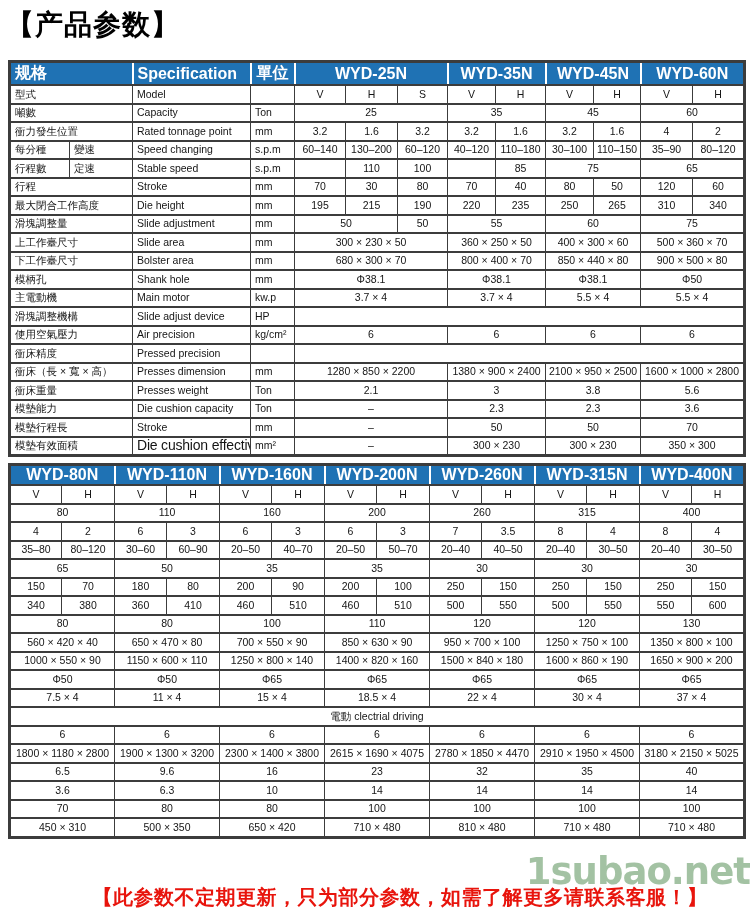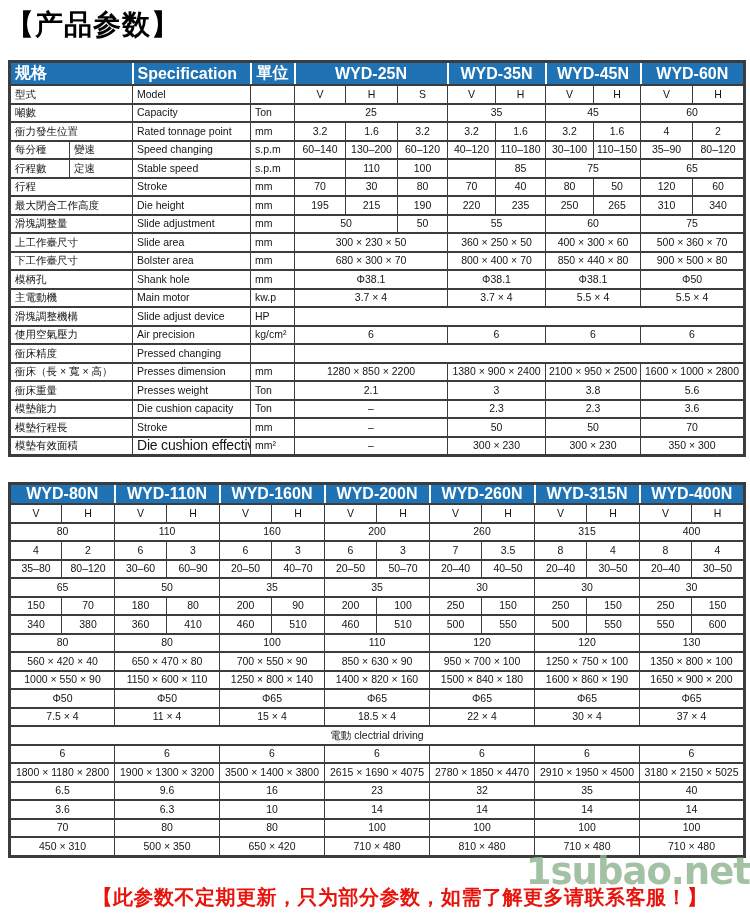--- a/index.html
+++ b/index.html
@@ -4,21 +4,21 @@
 <style>
   html,body{margin:0;padding:0;}
   body{width:750px;height:923px;background:#ffffff;position:relative;overflow:hidden;
        font-family:"Liberation Sans","DejaVu Sans",sans-serif;color:#141414;}
   .page{position:absolute;inset:0;}
   .title{position:absolute;left:6px;top:6px;font-family:"Liberation Serif","DejaVu Serif",serif;
          font-weight:bold;font-size:28px;color:#000;letter-spacing:1px;}
   table{border-collapse:collapse;table-layout:fixed;position:absolute;left:8px;width:735px;
         border:3px solid var(--border);}
   #t1{top:60px;}
-  #t2{top:482px;border-radius:30px;}
+  #t2{top:463px;border-radius:30px;}
   th{background:var(--blue);color:#fff;font-size:16px;font-weight:bold;text-align:center;
      height:18px;padding:0;border:2px solid #ffffff;border-bottom:2px solid var(--border);
      white-space:nowrap;overflow:hidden;}
   #t1 th{height:19px;}
   td{font-size:10.5px;text-align:center;height:16.5px;line-height:1.05;padding:0;
      border:1px solid var(--border);border-bottom-width:2px;white-space:nowrap;overflow:hidden;}
   td.al,th.al{text-align:left;padding-left:4px;}
   td.sm{font-size:14px;letter-spacing:-0.2px;}
   .note{position:absolute;left:0;top:884px;width:750px;text-align:center;
         color:var(--red);font-size:20px;font-weight:bold;letter-spacing:0.5px;padding-left:25px;}
@@ -209,21 +209,21 @@
           <td colspan="2" class="al">使用空氣壓力</td>
           <td colspan="1" class="al">Air precision</td>
           <td colspan="1" class="al">kg/cm²</td>
           <td colspan="3">6</td>
           <td colspan="2">6</td>
           <td colspan="2">6</td>
           <td colspan="2">6</td>
         </tr>
         <tr>
           <td colspan="2" class="al">衝床精度</td>
-          <td colspan="1" class="al">Pressed changing</td>
+          <td colspan="1" class="al">Pressed precision</td>
           <td colspan="1"></td>
           <td colspan="9"></td>
         </tr>
         <tr>
           <td colspan="2" class="al">衝床（長 × 寬 × 高）</td>
           <td colspan="1" class="al">Presses dimension</td>
           <td colspan="1" class="al">mm</td>
           <td colspan="3">1280 × 850 × 2200</td>
           <td colspan="2">1380 × 900 × 2400</td>
           <td colspan="2">2100 × 950 × 2500</td>
@@ -448,21 +448,21 @@
           <td colspan="2">6</td>
           <td colspan="2">6</td>
           <td colspan="2">6</td>
           <td colspan="2">6</td>
           <td colspan="2">6</td>
           <td colspan="2">6</td>
         </tr>
         <tr>
           <td colspan="2">1800 × 1180 × 2800</td>
           <td colspan="2">1900 × 1300 × 3200</td>
-          <td colspan="2">3500 × 1400 × 3800</td>
+          <td colspan="2">2300 × 1400 × 3800</td>
           <td colspan="2">2615 × 1690 × 4075</td>
           <td colspan="2">2780 × 1850 × 4470</td>
           <td colspan="2">2910 × 1950 × 4500</td>
           <td colspan="2">3180 × 2150 × 5025</td>
         </tr>
         <tr>
           <td colspan="2">6.5</td>
           <td colspan="2">9.6</td>
           <td colspan="2">16</td>
           <td colspan="2">23</td>

